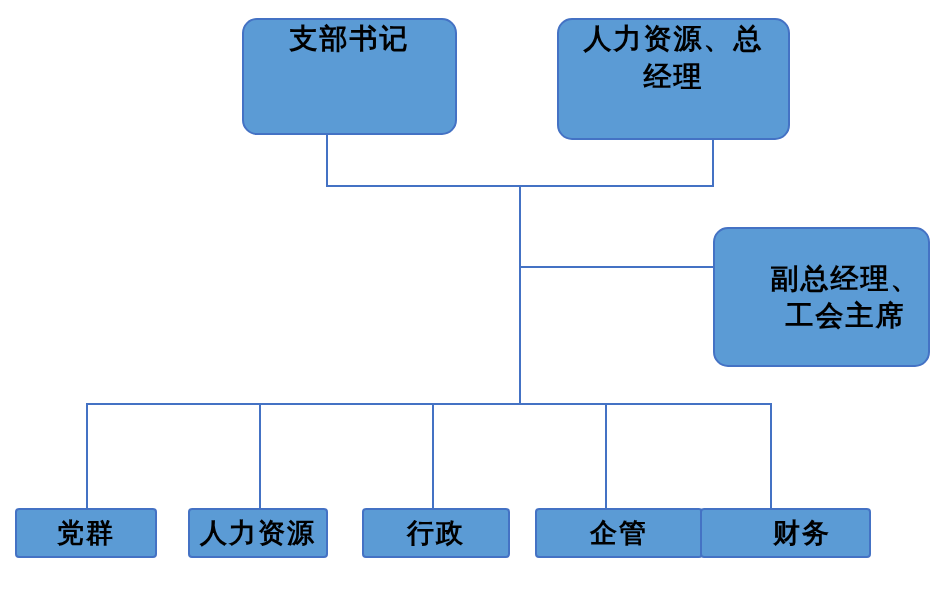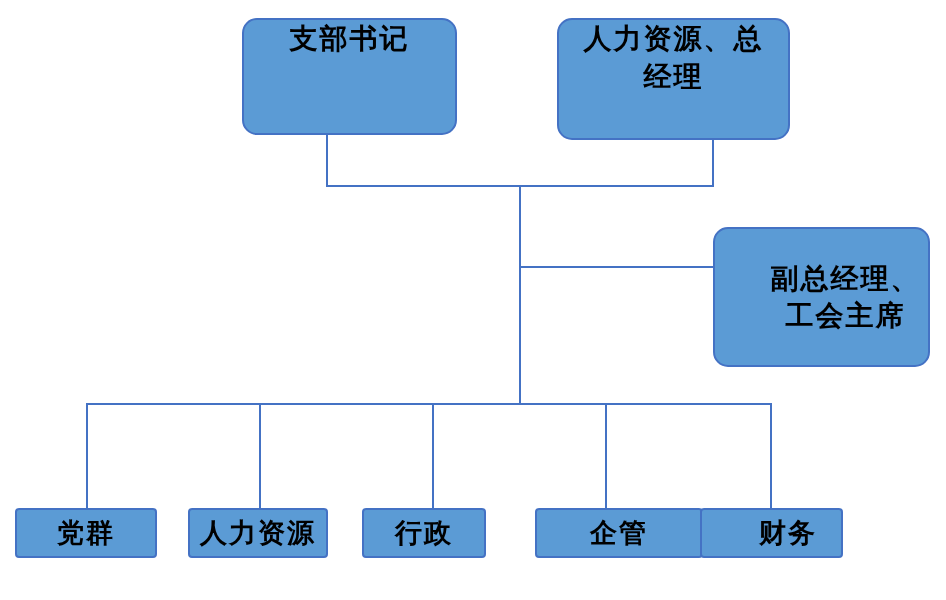--- a/index.html
+++ b/index.html
@@ -61,23 +61,23 @@
   #dept-drop-2 { left: 259px; top: 403px; width: 2px;  height: 106px; }
   #dept-drop-3 { left: 432px; top: 403px; width: 2px;  height: 106px; }
   #dept-drop-4 { left: 605px; top: 403px; width: 2px;  height: 106px; }
   #dept-drop-5 { left: 770px; top: 403px; width: 2px;  height: 106px; }
   
   #node-branch-secretary  { left: 242px; top: 18px;  width: 215px; height: 117px; }
   #node-executive-director{ left: 557px; top: 18px;  width: 233px; height: 122px; }
   #node-deputy-gm         { left: 713px; top: 227px; width: 217px; height: 140px; padding-left: 48px; }
   #node-dept-1 { left: 15px;  top: 508px; width: 142px; height: 50px; }
   #node-dept-2 { left: 188px; top: 508px; width: 140px; height: 50px; }
-  #node-dept-3 { left: 362px; top: 508px; width: 124px; height: 50px; }
+  #node-dept-3 { left: 362px; top: 508px; width: 148px; height: 50px; }
   #node-dept-4 { left: 535px; top: 508px; width: 168px; height: 50px; }
-  #node-dept-5 { left: 700px; top: 508px; width: 143px; height: 50px; padding-left: 33px; }
+  #node-dept-5 { left: 700px; top: 508px; width: 171px; height: 50px; padding-left: 33px; }
 </style>
 </head>
 <body>
 
 <div class="canvas">
 
   <div class="line" id="drop-left"></div>
   <div class="line" id="drop-right"></div>
   <div class="line" id="top-rail"></div>
   <div class="line" id="trunk"></div>

